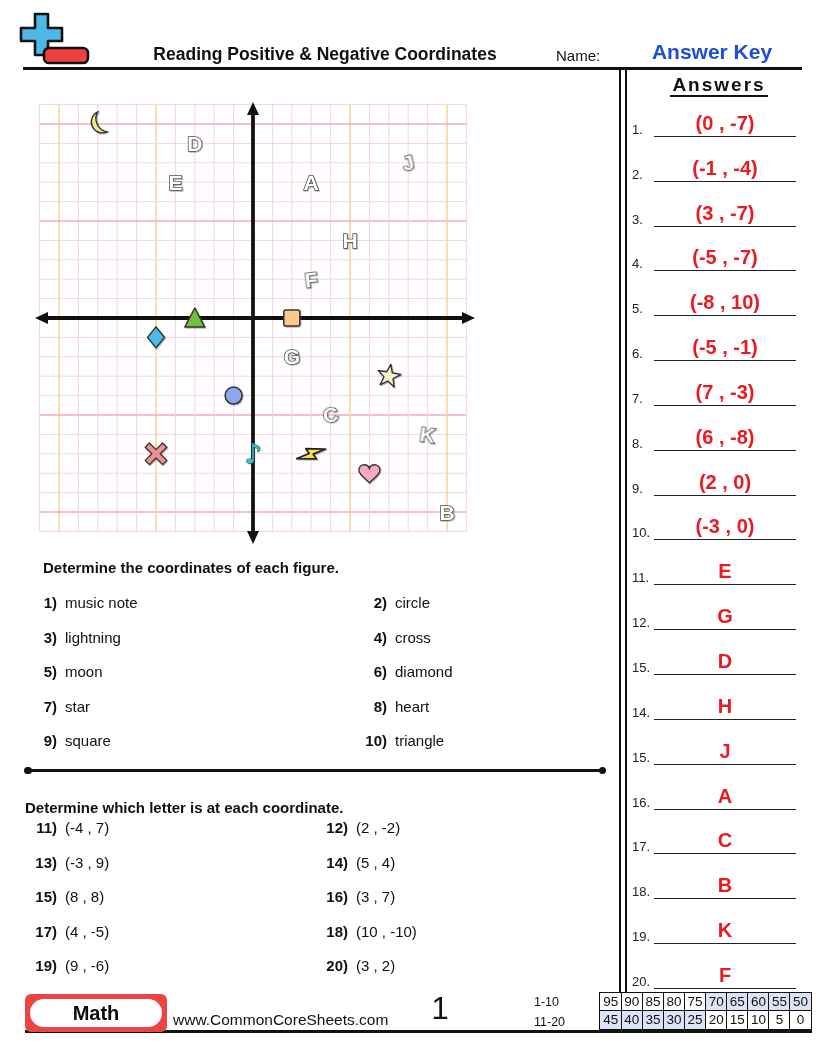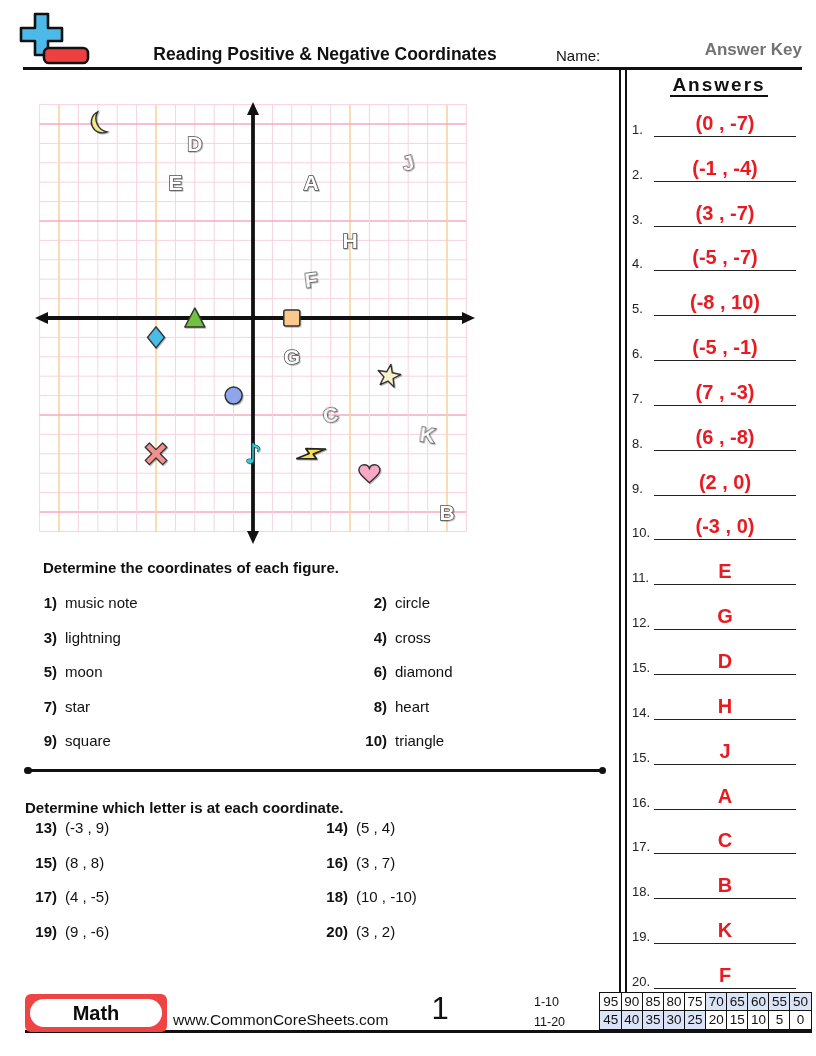--- a/index.html
+++ b/index.html
@@ -3,21 +3,21 @@
 <meta charset="utf-8">
 <style>
   html,body{margin:0;padding:0;background:#e8e8e8;}
   .page{position:relative;width:816px;height:1056px;background:#ffffff;overflow:hidden;
         font-family:"Liberation Sans",sans-serif;color:#111;margin:0 auto;}
   .abs{position:absolute;}
 
   
   .title{left:25px;top:44px;width:600px;text-align:center;font-size:17.5px;font-weight:bold;}
   .name-label{left:556px;top:47px;font-size:15px;}
-  .answer-key{left:622px;top:40px;width:180px;text-align:right;font-size:17px;font-weight:bold;color:#737373;}
+  .answer-key{left:622px;top:40px;width:180px;text-align:center;font-size:21px;font-weight:bold;color:#1d4ed8;}
   .header-rule{left:23px;top:67px;width:779px;height:3px;background:#111;}
   .v-divider{left:619px;top:70px;height:962px;width:4px;border-left:2px solid #111;border-right:2px solid #111;}
 
   
   .answers-head{left:630px;top:74px;width:178px;text-align:center;font-size:19px;font-weight:bold;letter-spacing:2px;}
   .answers-head span{border-bottom:2.5px solid #111;padding:0 2px;}
   .answers-list{left:630px;top:92px;width:180px;}
   .ans-row{position:relative;height:44.85px;}
   .ans-num{position:absolute;left:2px;bottom:0;font-size:13px;color:#222;}
   .ans-line{position:absolute;left:24px;right:14px;bottom:0;border-bottom:1.7px solid #222;}
@@ -332,20 +332,30 @@
         </div>
       </div>
     </div>
 
   <div class="abs divider"></div>
 
   <div class="abs sec-head sec2-head">Determine which letter is at each coordinate.</div>
   <div class="abs qrows sec2-rows">
       <div class="qrow">
         <div class="qcell c1">
+          <span class="qnum">11)</span>
+          <span class="qtext">(-4 , 7)</span>
+        </div>
+        <div class="qcell c2">
+          <span class="qnum">12)</span>
+          <span class="qtext">(2 , -2)</span>
+        </div>
+      </div>
+      <div class="qrow">
+        <div class="qcell c1">
           <span class="qnum">13)</span>
           <span class="qtext">(-3 , 9)</span>
         </div>
         <div class="qcell c2">
           <span class="qnum">14)</span>
           <span class="qtext">(5 , 4)</span>
         </div>
       </div>
       <div class="qrow">
         <div class="qcell c1">

